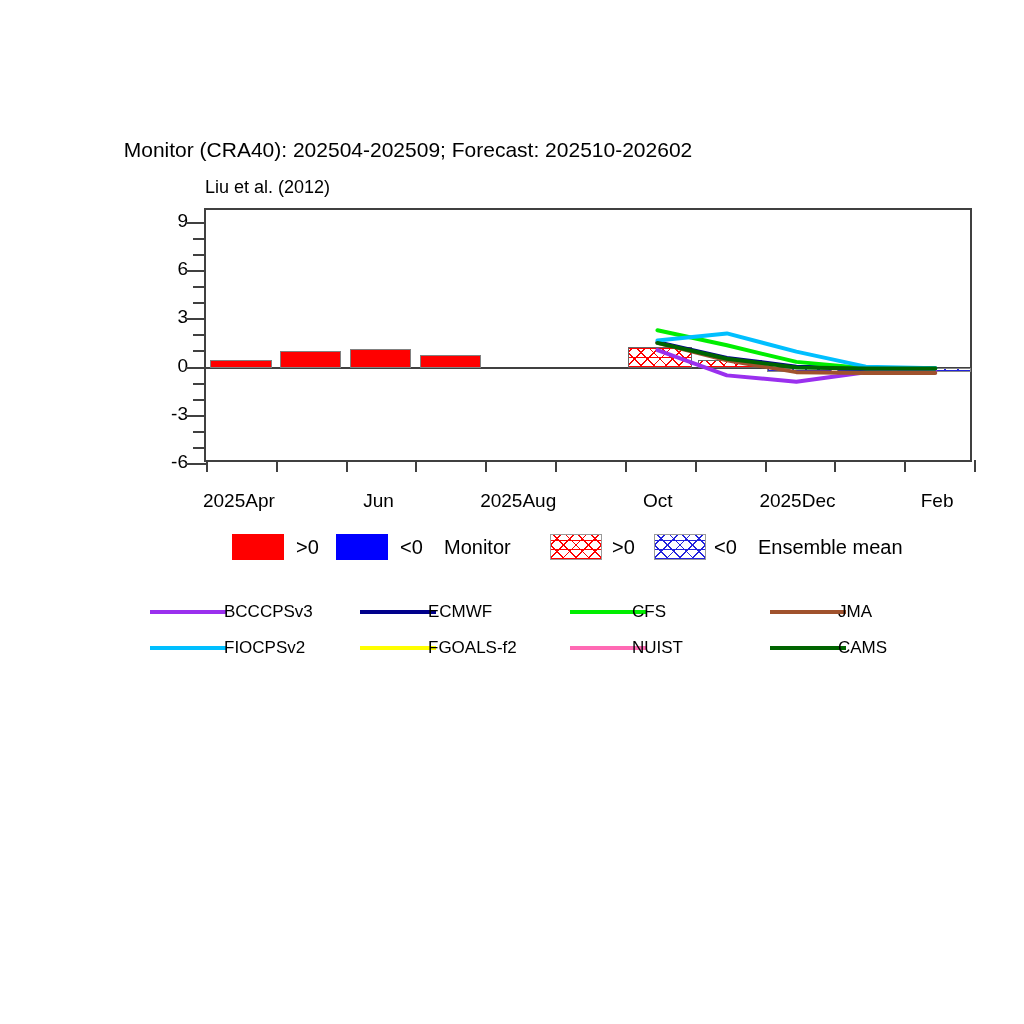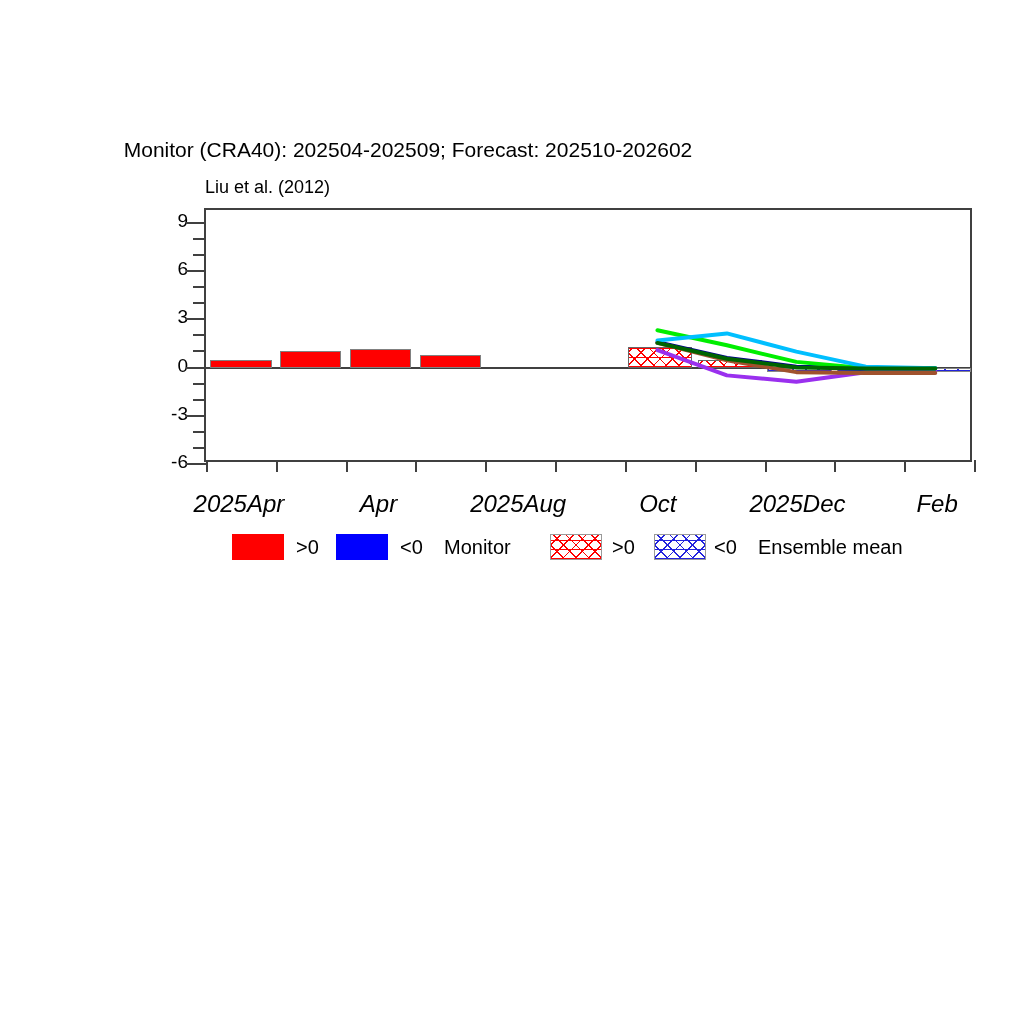--- a/index.html
+++ b/index.html
@@ -13,21 +13,21 @@
   .plot{position:absolute;left:204px;top:208px;width:768px;height:254px;border:2px solid #404040;box-sizing:border-box;background:#fff;}
   .zeroline{position:absolute;left:0;width:100%;height:2px;background:#404040;}
 
   .ytick{position:absolute;left:-13px;width:13px;height:2px;background:#404040;}
   .ytick.major{left:-20px;width:20px;}
   .ylabel{position:absolute;right:0;transform:translateY(-50%);font-size:19px;text-align:right;width:56px;}
   .ylabels{position:absolute;left:132px;top:208px;width:56px;height:254px;}
 
   .xtick{position:absolute;bottom:-12px;width:2px;height:12px;background:#404040;}
   .xlabels{position:absolute;left:204px;top:484px;width:768px;height:34px;}
-  .xlabel{position:absolute;transform:translateX(-50%);font-size:24px;white-space:nowrap;font-style:italic;}
+  .xlabel{position:absolute;transform:translateX(-50%);font-size:19px;white-space:nowrap;}
 
   .bar{position:absolute;box-sizing:border-box;border:1px solid #808080;}
   .hbox{position:absolute;box-sizing:border-box;}
   svg.lines{position:absolute;left:0;top:0;width:100%;height:100%;overflow:visible;}
 
   .legend1{position:absolute;left:0;top:534px;width:1024px;height:36px;}
   .lg-sw{position:absolute;top:0;width:52px;height:26px;box-sizing:border-box;}
   .lg-tx{position:absolute;top:2px;font-size:20px;white-space:nowrap;}
 
   .legend2{position:absolute;left:0;top:596px;width:1024px;height:64px;}
@@ -103,34 +103,52 @@
         <div class="ytick" style="top: 140.468px;"></div>
         <div class="ytick" style="top: 172.62px;"></div>
         <div class="ytick" style="top: 188.696px;"></div>
         <div class="ytick" style="top: 220.848px;"></div>
         <div class="ytick" style="top: 236.924px;"></div>
       </div>
   </div>
 
   <div class="xlabels" id="xlabels">
       <div class="xlabel" style="left: 34.9091px; top: 6px;">2025Apr</div>
-      <div class="xlabel" style="left: 174.545px; top: 6px;">Apr</div>
+      <div class="xlabel" style="left: 174.545px; top: 6px;">Jun</div>
       <div class="xlabel" style="left: 314.182px; top: 6px;">2025Aug</div>
       <div class="xlabel" style="left: 453.818px; top: 6px;">Oct</div>
       <div class="xlabel" style="left: 593.455px; top: 6px;">2025Dec</div>
       <div class="xlabel" style="left: 733.091px; top: 6px;">Feb</div>
     </div>
 
   <div class="legend1">
     <div class="lg-sw" id="sw-mon-pos" style="left: 232px; background: rgb(255, 0, 0);"></div>
     <div class="lg-tx" style="left:296px;">&gt;0</div>
     <div class="lg-sw" id="sw-mon-neg" style="left: 336px; background: rgb(0, 0, 255);"></div>
     <div class="lg-tx" style="left:400px;">&lt;0</div>
     <div class="lg-tx" style="left:444px;text-align:right;">Monitor</div>
     <div class="lg-sw" id="sw-ens-pos" style="left: 550px; background-image: repeating-linear-gradient(45deg, rgb(255, 0, 0) 0px, rgb(255, 0, 0) 1.2px, transparent 1.2px, transparent 9px), repeating-linear-gradient(-45deg, rgb(255, 0, 0) 0px, rgb(255, 0, 0) 1.2px, transparent 1.2px, transparent 9px), repeating-linear-gradient(0deg, rgb(255, 0, 0) 0px, rgb(255, 0, 0) 1.2px, transparent 1.2px, transparent 9px); border: 1px solid rgb(153, 153, 153);"></div>
     <div class="lg-tx" style="left:612px;">&gt;0</div>
     <div class="lg-sw" id="sw-ens-neg" style="left: 654px; background-image: repeating-linear-gradient(45deg, rgb(34, 34, 221) 0px, rgb(34, 34, 221) 1.2px, transparent 1.2px, transparent 9px), repeating-linear-gradient(-45deg, rgb(34, 34, 221) 0px, rgb(34, 34, 221) 1.2px, transparent 1.2px, transparent 9px), repeating-linear-gradient(0deg, rgb(34, 34, 221) 0px, rgb(34, 34, 221) 1.2px, transparent 1.2px, transparent 9px); border: 1px solid rgb(153, 153, 153);"></div>
     <div class="lg-tx" style="left:714px;">&lt;0</div>
     <div class="lg-tx" style="left:758px;">Ensemble mean</div>
   </div>
 
+  <div class="legend2" id="model-legend">
+      <div class="ml-line" style="left: 150px; top: 14px; background: rgb(154, 48, 238);"></div>
+      <div class="ml-tx" style="left: 224px; top: 16px;">BCCCPSv3</div>
+      <div class="ml-line" style="left: 360px; top: 14px; background: rgb(0, 0, 139);"></div>
+      <div class="ml-tx" style="left: 428px; top: 16px;">ECMWF</div>
+      <div class="ml-line" style="left: 570px; top: 14px; background: rgb(0, 238, 0);"></div>
+      <div class="ml-tx" style="left: 632px; top: 16px;">CFS</div>
+      <div class="ml-line" style="left: 770px; top: 14px; background: rgb(160, 82, 45);"></div>
+      <div class="ml-tx" style="left: 838px; top: 16px;">JMA</div>
+      <div class="ml-line" style="left: 150px; top: 50px; background: rgb(0, 191, 255);"></div>
+      <div class="ml-tx" style="left: 224px; top: 52px;">FIOCPSv2</div>
+      <div class="ml-line" style="left: 360px; top: 50px; background: rgb(255, 255, 0);"></div>
+      <div class="ml-tx" style="left: 428px; top: 52px;">FGOALS-f2</div>
+      <div class="ml-line" style="left: 570px; top: 50px; background: rgb(255, 105, 180);"></div>
+      <div class="ml-tx" style="left: 632px; top: 52px;">NUIST</div>
+      <div class="ml-line" style="left: 770px; top: 50px; background: rgb(0, 100, 0);"></div>
+      <div class="ml-tx" style="left: 838px; top: 52px;">CAMS</div>
+    </div>
 
 </div>
 
 </body></html>

